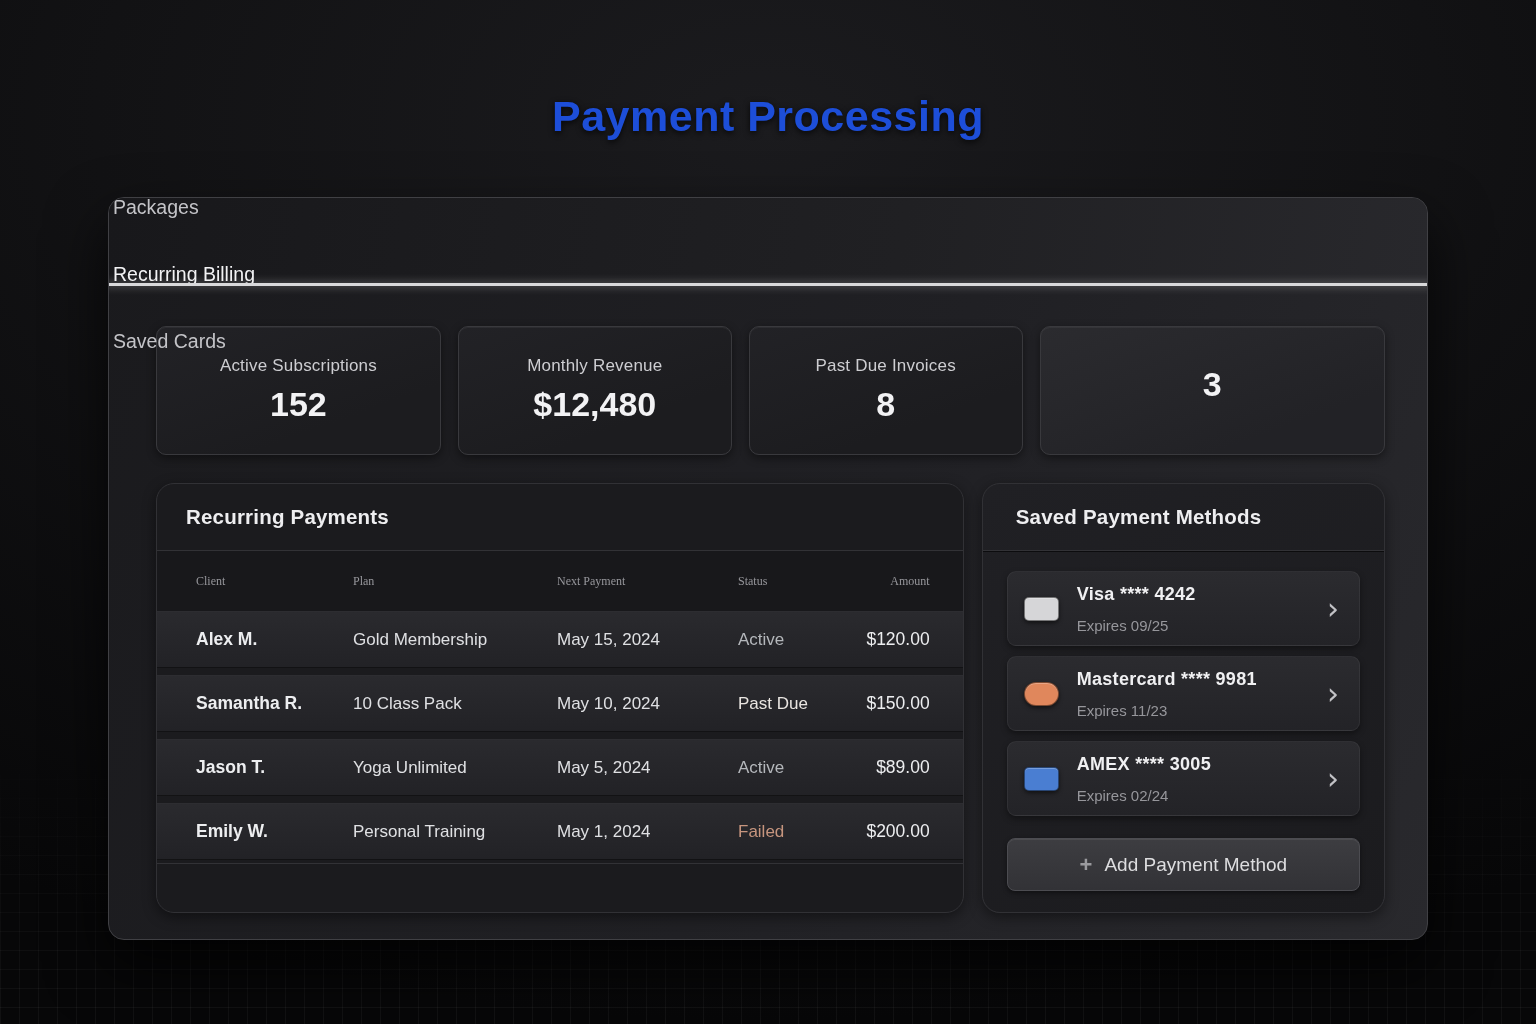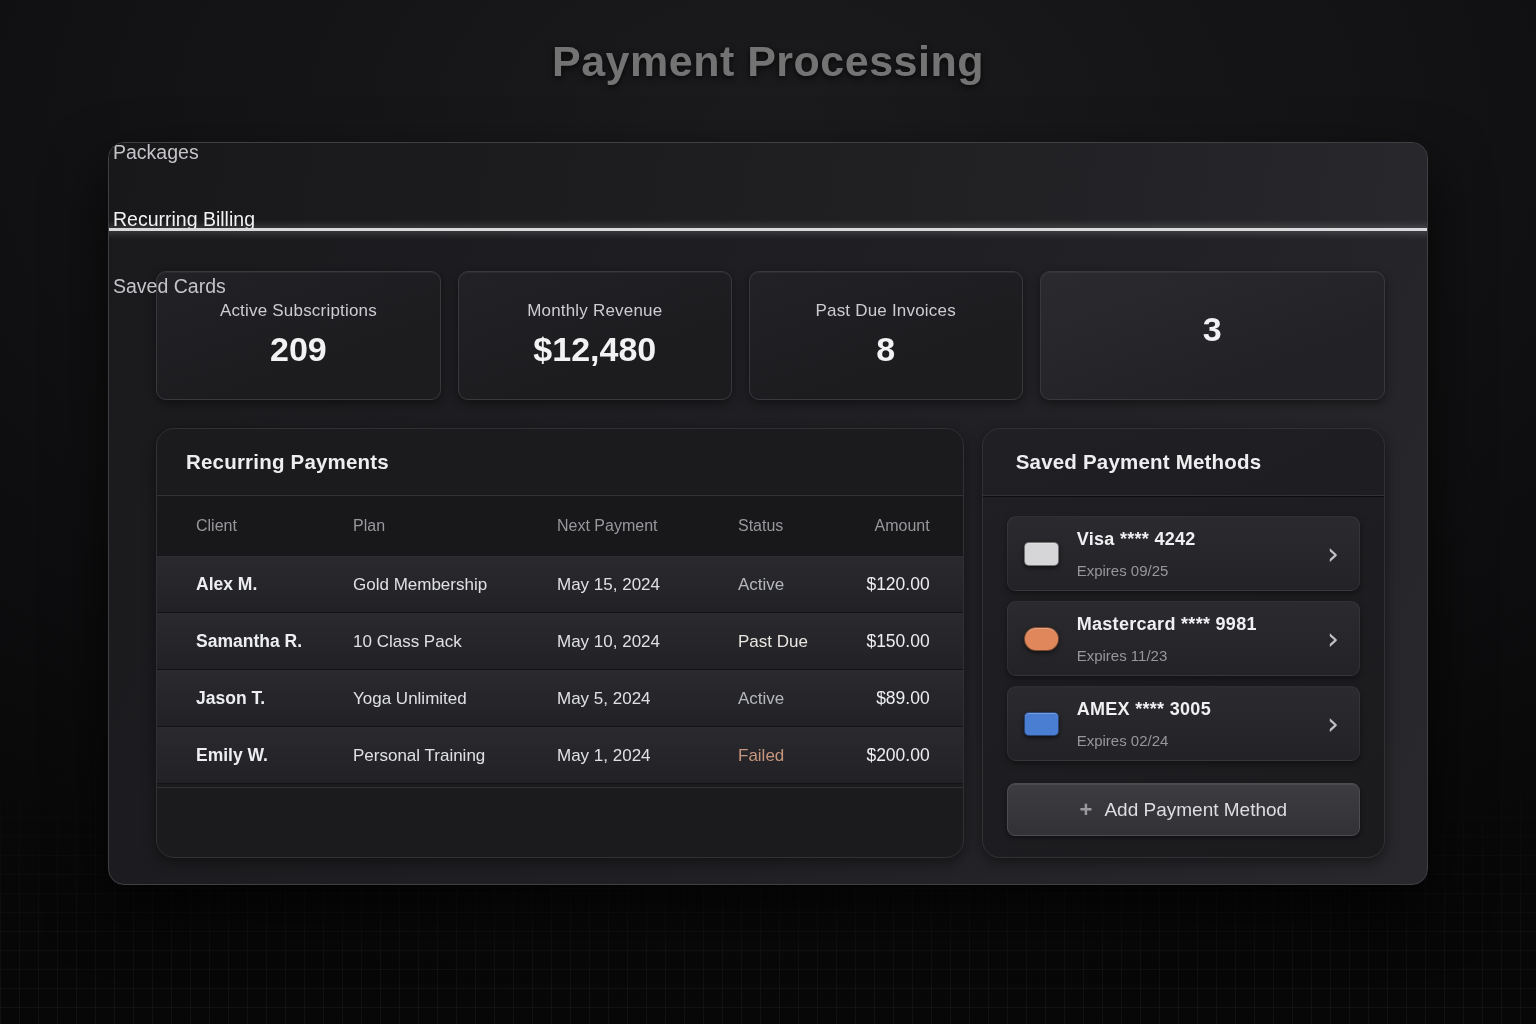--- a/index.html
+++ b/index.html
@@ -14,26 +14,26 @@
   .grid-overlay {
     position: absolute; inset: 0; pointer-events: none; z-index: 0;
     background-image:
       repeating-linear-gradient(to right, rgba(255,255,255,0.05) 0 1px, transparent 1px 19px),
       repeating-linear-gradient(to bottom, rgba(255,255,255,0.05) 0 1px, transparent 1px 19px);
     -webkit-mask-image: linear-gradient(to bottom, transparent 0%, transparent 72%, rgba(0,0,0,0.9) 100%);
     mask-image: linear-gradient(to bottom, transparent 0%, transparent 72%, rgba(0,0,0,0.9) 100%);
   }
   .page-title {
     position: relative; z-index: 1;
-    padding-top: 37px;
+    padding-top: 92px;
     text-align: center;
     font-size: 43px;
     font-weight: bold;
     letter-spacing: 0.5px;
-    color: #737373;
+    color: #1d4ed8;
     text-shadow: 0 2px 6px rgba(0,0,0,0.8);
   }
   .main-panel {
     position: relative; z-index: 1;
     width: 1320px; height: 743px;
     margin: 56px auto 0;
     border-radius: 16px;
     background: linear-gradient(115deg, #1a1a1d 0%, #202024 55%, #29292d 100%);
     border: 1px solid #404044;
     box-shadow: 0 26px 60px rgba(0,0,0,0.75), inset 0 1px 0 rgba(255,255,255,0.05);
@@ -111,24 +111,24 @@
   
   .thead, .trow {
     display: grid;
     grid-template-columns: 157px 204px 181px 123px 1fr;
     align-items: center;
     padding: 0 33px 0 39px;
   }
   .thead {
     height: 60px; flex-shrink: 0;
     background: #18181b;
-    color: #97979c; font-size: 16px;
+    color: #97979c; font-size: 12px; font-family: Liberation Serif, serif;
   }
   .thead span:last-child { text-align: right; }
-  .tbody { display: flex; flex-direction: column; }
+  .tbody { display: flex; flex-direction: column; gap: 7px; }
   .trow {
     height: 57px;
     background: linear-gradient(180deg, #2a2a2e 0%, #222226 100%);
     border-top: 1px solid rgba(255,255,255,0.05);
     border-bottom: 1px solid rgba(0,0,0,0.55);
     cursor: pointer;
   }
   .cell-client { font-weight: bold; font-size: 17.5px; color: #edeef0; }
   .cell-plan, .cell-next { font-size: 17px; color: #dfe0e3; }
   .cell-status { font-size: 17px; }
@@ -188,21 +188,21 @@
   <nav class="tab-bar">
     <button class="tab">Memberships</button>
     <button class="tab">Packages</button>
     <button class="tab active">Recurring Billing</button>
     <button class="tab">Saved Cards</button>
   </nav>
 
   <section class="stats-row">
     <div class="stat-card w1">
       <div class="stat-label">Active Subscriptions</div>
-      <div class="stat-value">209</div>
+      <div class="stat-value">152</div>
     </div>
     <div class="stat-card w2">
       <div class="stat-label">Monthly Revenue</div>
       <div class="stat-value">$12,480</div>
     </div>
     <div class="stat-card w2">
       <div class="stat-label">Past Due Invoices</div>
       <div class="stat-value">8</div>
     </div>
     <div class="stat-card w4">

